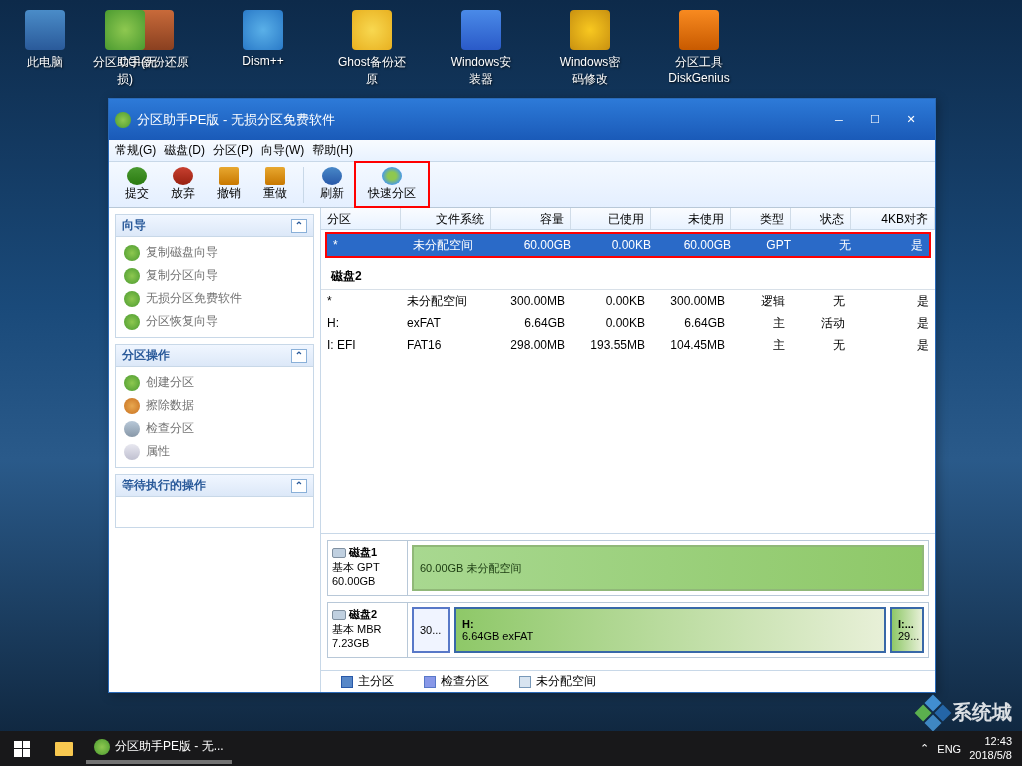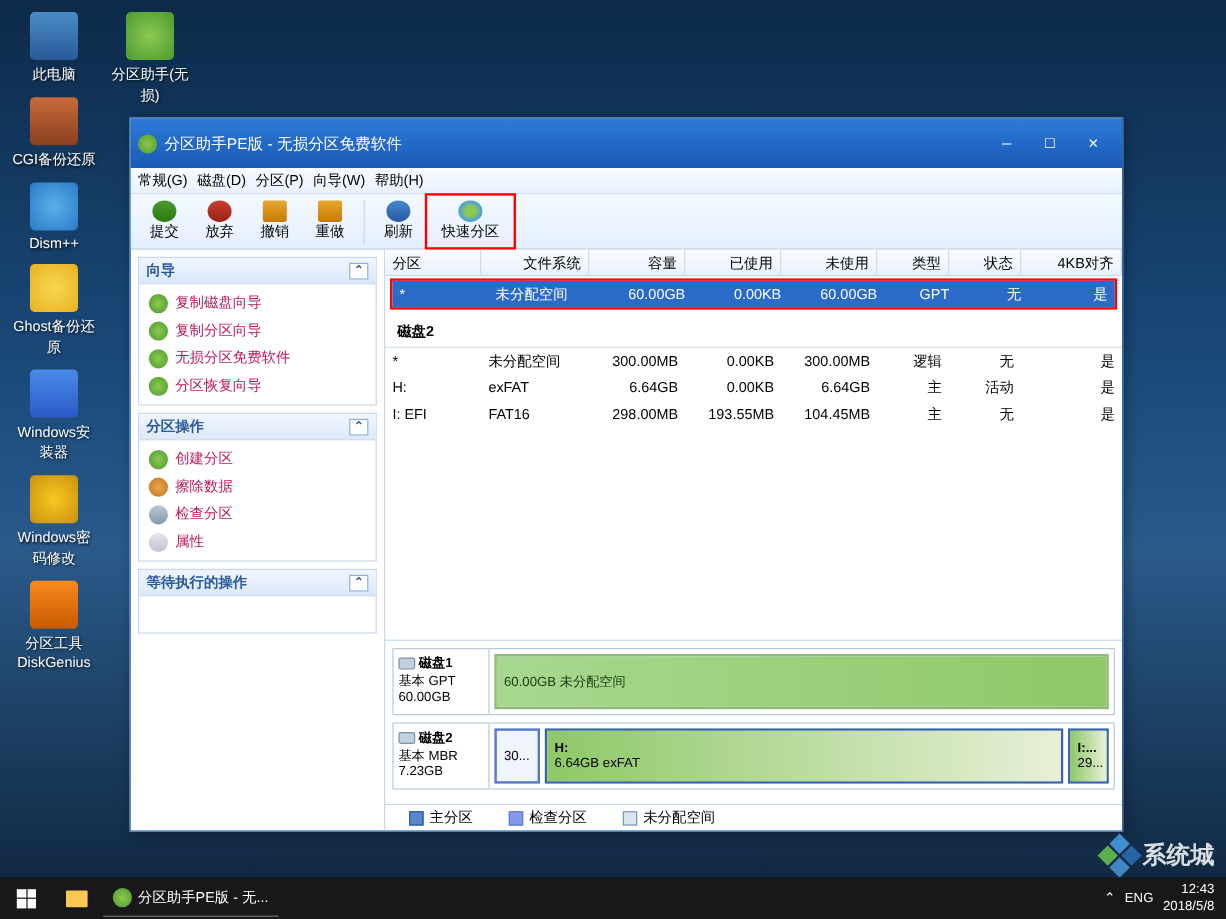--- a/index.html
+++ b/index.html
@@ -1,17 +1,17 @@
 <!DOCTYPE html>
 <html><head>
 <meta charset="utf-8">
 <style>
 *{box-sizing:border-box;margin:0;padding:0;font-family:"Microsoft YaHei","SimSun",sans-serif;}
 body{width:1022px;height:766px;background:linear-gradient(180deg,#0d2a4a 0%,#1a4a7a 40%,#2a5a8a 60%,#0d2238 100%);position:relative;overflow:hidden;}
-.desktop-icons{position:absolute;top:10px;left:10px;display:flex;flex-direction:column;gap:10px;}
+.desktop-icons{position:absolute;top:10px;left:10px;display:flex;flex-direction:row;gap:39px;}
 .desktop-icon{width:70px;display:flex;flex-direction:column;align-items:center;color:#fff;font-size:12px;text-align:center;text-shadow:1px 1px 2px rgba(0,0,0,0.8);}
 .desktop-icon .ic{width:40px;height:40px;margin-bottom:4px;border-radius:4px;}
 .ic-pc{background:linear-gradient(#4a8cc8,#2a5a9a);}
 .ic-green{background:radial-gradient(#8ec850,#4a9a30);}
 .ic-hammer{background:linear-gradient(#c86a3a,#8a4020);}
 .ic-gear{background:radial-gradient(#5ab0e8,#2a7ac8);}
 .ic-yellow{background:radial-gradient(#f8d850,#e8b020);}
 .ic-win{background:linear-gradient(#4a8ae8,#2a5ac8);}
 .ic-key{background:radial-gradient(#f8c820,#c89010);}
 .ic-dg{background:linear-gradient(#f88a20,#c85a00);}
@@ -25,21 +25,21 @@
 .tbtn{display:flex;flex-direction:column;align-items:center;font-size:12px;padding:2px 10px;cursor:pointer;}
 .tbtn .ti{width:20px;height:18px;}
 .tbtn.highlighted{border:2px solid red;padding:4px 12px;margin:-2px;}
 .tsep{width:1px;height:36px;background:#c8d8e8;margin:0 4px;}
 .body{flex:1;display:flex;overflow:hidden;}
 .sidebar{width:211px;padding:6px;display:flex;flex-direction:column;gap:6px;overflow-y:auto;}
 .panel{border:1px solid #c8d8e8;}
 .panel-head{height:22px;background:linear-gradient(#f0f6ff,#dce8f8);border-bottom:1px solid #c8d8e8;display:flex;align-items:center;padding:0 6px;font-size:12px;font-weight:bold;color:#2a5a9a;}
 .panel-head .collapse{margin-left:auto;width:16px;height:14px;border:1px solid #8ab0d8;background:#fff;text-align:center;line-height:12px;font-size:10px;}
 .panel-body{padding:4px 2px;}
-.link-item{display:flex;align-items:center;padding:3px 6px;font-size:12px;color:#be185d;cursor:pointer;gap:6px;}
+.link-item{display:flex;align-items:center;padding:3px 6px;font-size:12px;color:#737373;cursor:pointer;gap:6px;}
 .link-item .li-ic{width:16px;height:16px;background:radial-gradient(#8ec850,#4a9a30);border-radius:50%;}
 .link-item.create .li-ic{background:radial-gradient(#8ec850,#4a9a30);}
 .link-item.erase .li-ic{background:radial-gradient(#e8a850,#c87020);}
 .link-item.check .li-ic{background:linear-gradient(#b8c8d8,#8898a8);}
 .link-item.prop .li-ic{background:linear-gradient(#e8e8f0,#c0c0d0);}
 .main{flex:1;display:flex;flex-direction:column;border-left:1px solid #c8d8e8;justify-content:center;}
 .grid-header{height:22px;display:flex;background:linear-gradient(#fafcff,#e8f2ff);border-bottom:1px solid #c8d8e8;font-size:12px;}
 .grid-header>div{border-right:1px solid #d0dce8;padding:3px 6px;text-align:right;}
 .grid-header>div:first-child{text-align:left;}
 .col-part{width:80px;}
@@ -79,21 +79,21 @@
 .legend{height:22px;border-top:1px solid #c8d8e8;display:flex;align-items:center;padding:0 20px;gap:30px;font-size:12px;}
 .leg-item{display:flex;align-items:center;gap:5px;}
 .leg-sq{width:12px;height:12px;border:1px solid;}
 .leg-sq.pr{border-color:#2858a8;background:#5888c8;}
 .leg-sq.lg{border-color:#5878c8;background:#8898e8;}
 .leg-sq.un{border-color:#7898b8;background:#d8e4f0;}
 .taskbar{position:absolute;bottom:0;left:0;right:0;height:35px;background:#18181a;display:flex;align-items:center;color:#fff;font-size:12px;}
 .taskbar .start{width:44px;height:35px;display:flex;align-items:center;justify-content:center;}
 .win-logo{width:16px;height:16px;display:grid;grid-template:1fr 1fr/1fr 1fr;gap:1px;}
 .win-logo>div{background:#fff;}
-.taskbar .task-item{height:30px;display:flex;align-items:center;padding:0 8px;gap:5px;border-bottom:1px solid #737373;margin:0 2px;}
+.taskbar .task-item{height:30px;display:flex;align-items:center;padding:0 8px;gap:5px;border-bottom:4px solid #737373;margin:0 2px;}
 .taskbar .task-item .ti-ic{width:16px;height:16px;background:radial-gradient(#8ec850,#4a9a30);border-radius:50%;}
 .taskbar .tray{margin-left:auto;display:flex;align-items:center;padding:0 10px;gap:8px;font-size:11px;}
 .watermark{position:absolute;right:10px;bottom:40px;color:#fff;font-size:20px;font-weight:bold;display:flex;align-items:center;gap:6px;opacity:0.85;}
 .wm-logo{width:26px;height:26px;transform:rotate(45deg);display:grid;grid-template:1fr 1fr/1fr 1fr;gap:2px;}
 .wm-logo>div:nth-child(1){background:#4aa0e8;}
 .wm-logo>div:nth-child(2){background:#2870b8;}
 .wm-logo>div:nth-child(3){background:#68c850;}
 .wm-logo>div:nth-child(4){background:#4898d8;}
 .icon-row2{position:absolute;top:10px;left:90px;}
 .ti-commit{background:linear-gradient(#4a9a30,#2a7a10);border-radius:50%;}

